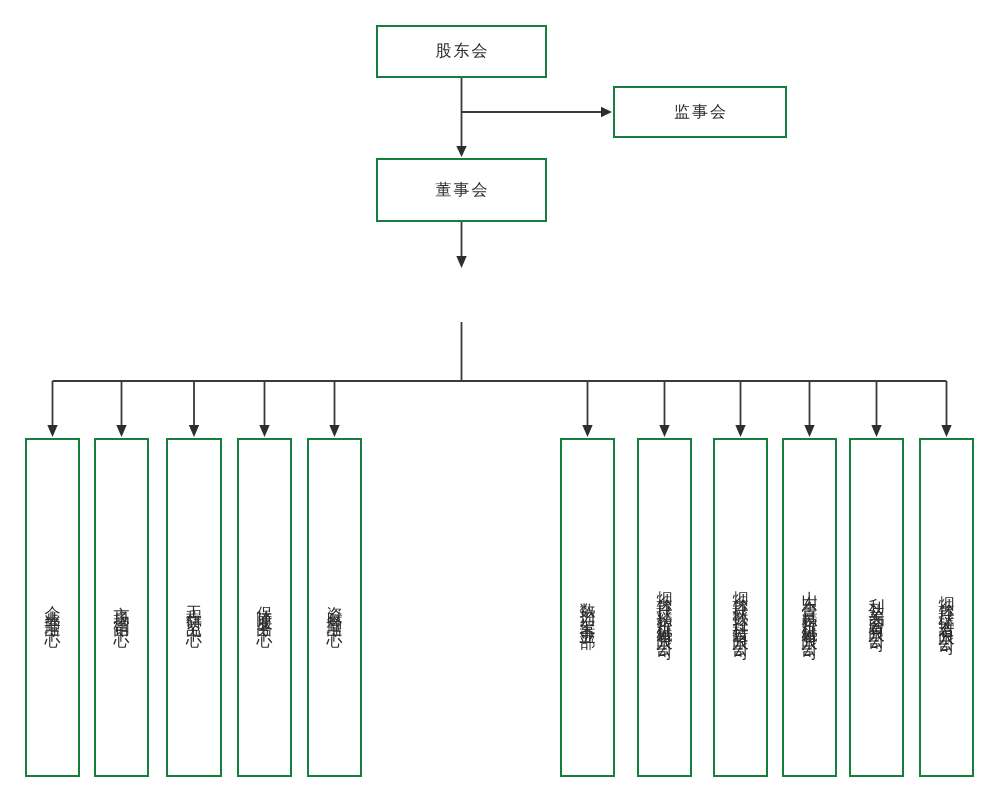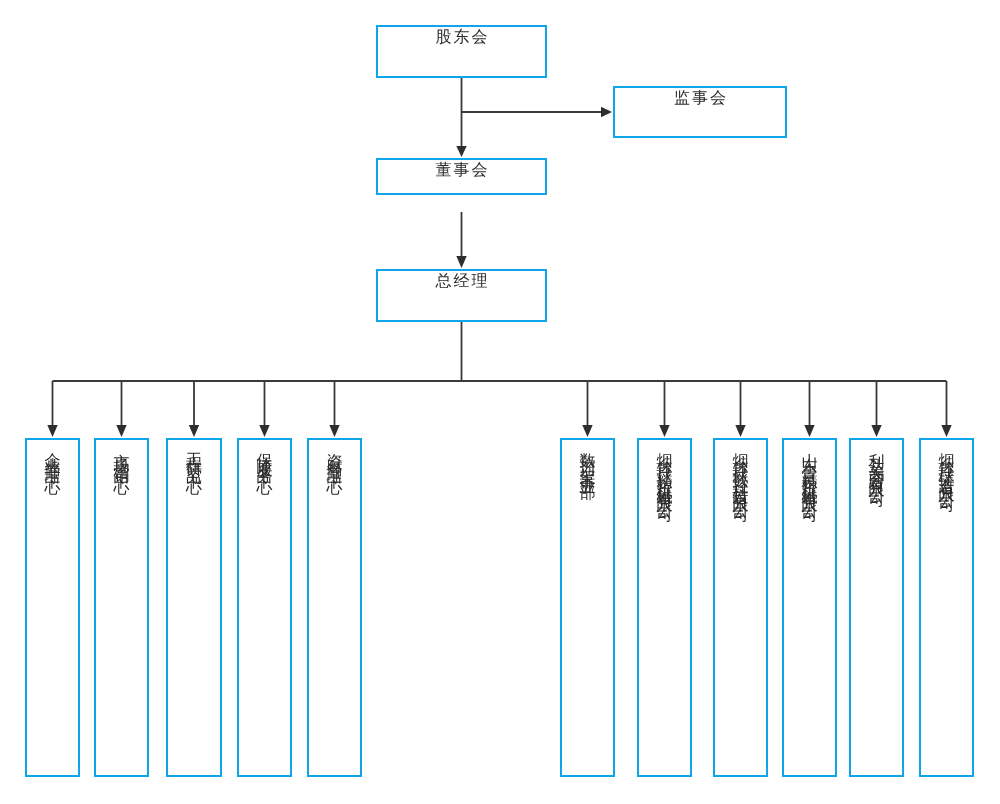--- a/index.html
+++ b/index.html
@@ -13,23 +13,24 @@
     overflow: hidden;
   }
   #edges {
     position: absolute;
     left: 0; top: 0;
     width: 1000px; height: 804px;
   }
   .node {
     position: absolute;
     box-sizing: border-box;
-    border: 2px solid #0ea5e9;
+    border: 2px solid #15803d;
     background: #ffffff;
     display: flex;
+    align-items: center;
     justify-content: center;
   }
   .hbox {
     width: 171px;
     height: 53px;
     font-size: 16px;
     letter-spacing: 2px;
   }
   .hbox .htext { padding-left: 2px;  }
   .vbox {
@@ -102,27 +103,24 @@
   </svg>
 
   <div class="node hbox" style="left:376px; top:25px;">
     <span class="htext">股东会</span>
   </div>
 
   <div class="node hbox" style="left:613px; top:86px; width:174px; height:52px;font-family:Liberation Serif, serif;">
     <span class="htext">监事会</span>
   </div>
 
-  <div class="node hbox" style="left:376px; top:158px; height:37px;">
+  <div class="node hbox" style="left:376px; top:158px; height:64px;">
     <span class="htext">董事会</span>
   </div>
 
-  <div class="node hbox" style="left:376px; top:269px;">
-    <span class="htext">总经理</span>
-  </div>
 
   <div class="node vbox" style="left:25px;">
     <span class="vtext">企业管理中心</span>
   </div>
   <div class="node vbox" style="left:94px;">
     <span class="vtext">市场营销中心</span>
   </div>
   <div class="node vbox" style="left:166px; width:56px;">
     <span class="vtext">工程研究中心</span>
   </div>

